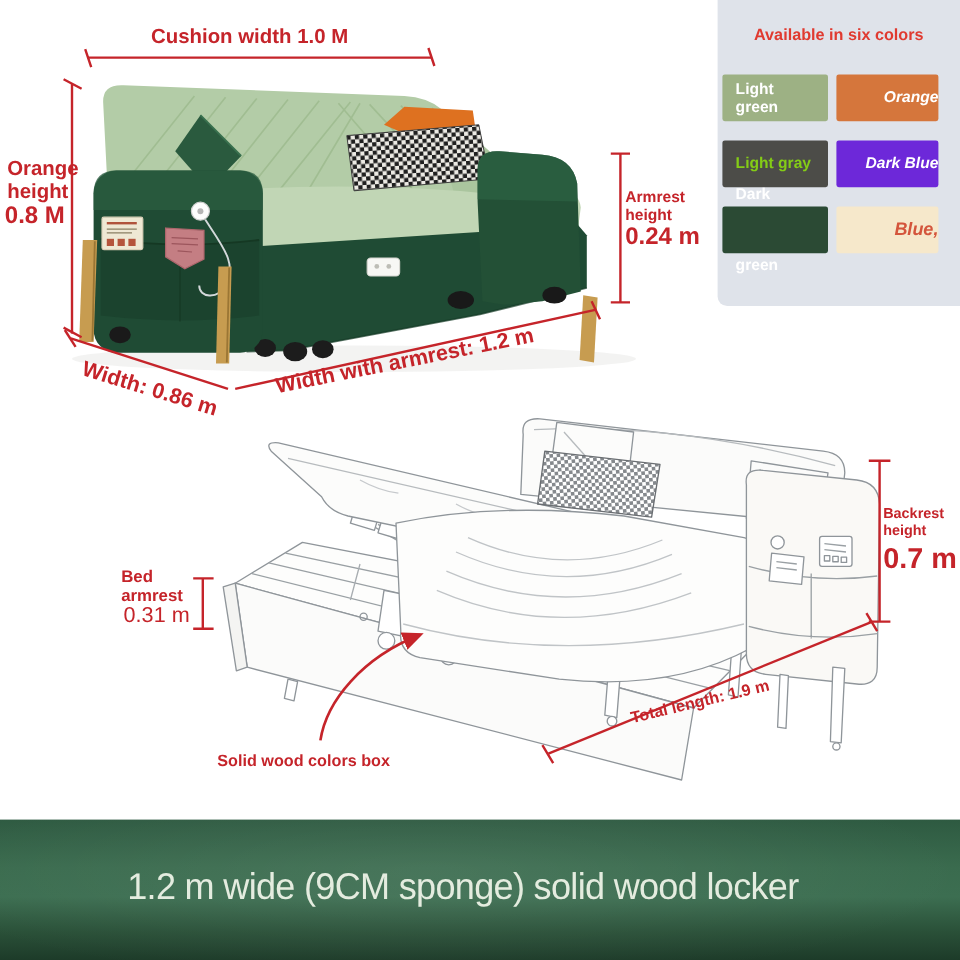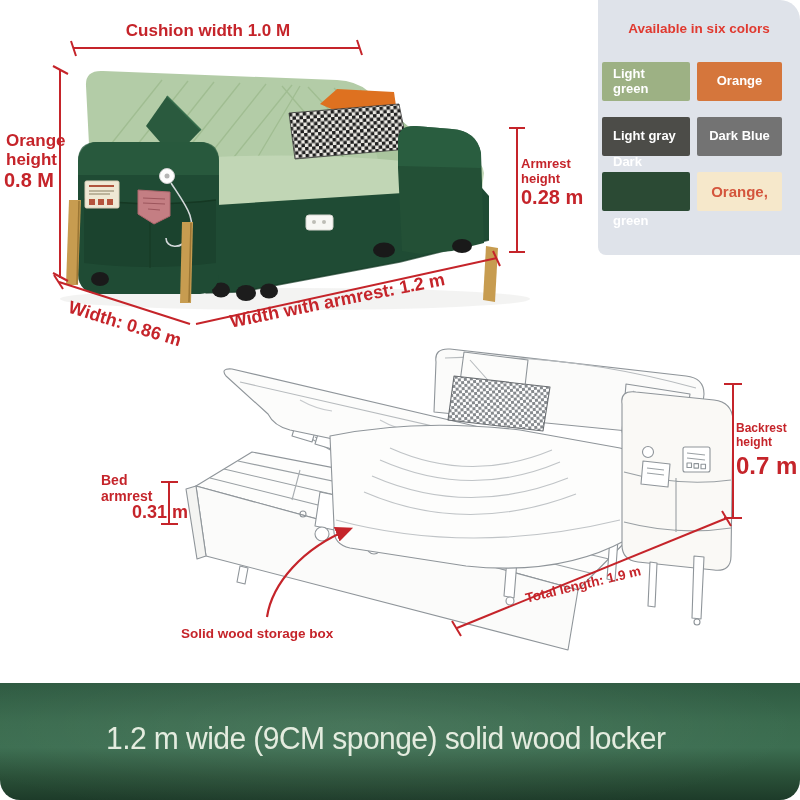--- a/index.html
+++ b/index.html
@@ -8,49 +8,49 @@
     --panel-bg:#dfe3ea;
     --banner-mid:#3a6b4e;
     --banner-dark:#1d3b29;
     --sofa-light:#b3cca7;
     --seat-light:#c1d6b5;
     --sofa-dark:#1f4b34;
     --gold:#c79c50;
   }
   html,body{margin:0;padding:0;background:#fff;}
   .stage{position:relative;width:800px;height:800px;background:#ffffff;overflow:hidden;
-         font-family:"Liberation Sans",sans-serif;border-radius:20px;}
+         font-family:"Liberation Sans",sans-serif;}
   svg.layer{position:absolute;left:0;top:0;pointer-events:none;}
   .dim{stroke:var(--red);}
   
   .lbl{position:absolute;color:var(--red);}
   .lbl-cushion{left:115px;top:21px;width:186px;text-align:center;font-size:17px;font-weight:700;}
   .lbl-totalh{left:6px;top:131px;width:58px;font-size:17px;font-weight:700;line-height:1.12;}
   .val-totalh{left:4px;top:169px;font-size:20px;font-weight:700;}
   .lbl-armh{left:521px;top:157px;width:64px;font-size:13px;font-weight:700;line-height:1.12;}
   .val-armh{left:521px;top:186px;font-size:20px;font-weight:700;}
   .lbl-width{left:72px;top:297px;font-size:18px;font-weight:600;transform:rotate(17deg);transform-origin:left top;white-space:nowrap;}
   .lbl-widtharm{left:228px;top:312px;font-size:18px;font-weight:600;transform:rotate(-11.3deg);transform-origin:left top;white-space:nowrap;}
   .lbl-bedh{left:101px;top:472px;width:50px;font-size:14px;font-weight:700;line-height:1.15;}
-  .val-bedh{left:103px;top:502px;font-size:18px;font-weight:700;margin-left:29px;}
+  .val-bedh{left:103px;top:502px;font-size:18px;font-weight:400;}
   .lbl-backh{left:736px;top:422px;width:62px;font-size:12px;font-weight:700;line-height:1.15;}
   .val-backh{left:736px;top:452px;font-size:24px;font-weight:700;}
   .lbl-totlen{left:524px;top:591px;font-size:13.5px;font-weight:600;transform:rotate(-13.5deg);transform-origin:left top;white-space:nowrap;}
   .lbl-storage{left:181px;top:626px;font-size:13.5px;font-weight:700;white-space:nowrap;}
   
   .panel{position:absolute;left:598px;top:0;width:202px;height:255px;background:var(--panel-bg);
          border-radius:0 0 0 8px;}
   .panel-title{position:absolute;top:21px;left:0;width:100%;text-align:center;
                font-size:13.5px;font-weight:700;color:var(--title-red);}
   .swatches{position:absolute;top:62px;left:4px;display:grid;
             grid-template-columns:88px 85px;column-gap:7px;row-gap:16px;}
   .swatch{height:39px;border-radius:2px;display:flex;flex-direction:column;justify-content:center;
           font-size:13px;font-weight:700;line-height:1.15;}
   .sw-left{align-items:flex-start;padding-left:11px;box-sizing:border-box;}
-  .sw-center{align-items:center;text-align:center;}
+  .sw-center{align-items:flex-end;text-align:center;font-style:italic;}
   .sw-large{font-size:15px;}
   
   .banner{position:absolute;left:0;top:683px;width:800px;height:117px;
           background:
             radial-gradient(90% 130% at 45% 38%, rgba(255,255,255,0.07), rgba(255,255,255,0) 62%),
             linear-gradient(180deg,#2e5a41 0%,var(--banner-mid) 34%,#3c6e51 55%,#2a5038 80%,var(--banner-dark) 100%);}
   .banner-text{position:absolute;left:106px;top:721px;font-size:31px;font-weight:400;
                color:#e4ecdf;letter-spacing:-0.6px;transform:scaleX(0.97);transform-origin:left;
                white-space:nowrap;}
 </style>
@@ -225,53 +225,53 @@
       <path d="M457,628 L727,518"></path>
       <path d="M452,621 L461,636 M722,511 L731,526"></path>
       <path d="M267,617 C272,584 302,548 350,529" stroke-width="2.2" marker-end="url(#arrh)"></path>
     </g>
   </svg>
 
   <div class="lbl lbl-cushion">Cushion width 1.0 M</div>
   <div class="lbl lbl-totalh">Orange height</div>
   <div class="lbl val-totalh">0.8 M</div>
   <div class="lbl lbl-armh">Armrest height</div>
-  <div class="lbl val-armh">0.28 m</div>
+  <div class="lbl val-armh">0.24 m</div>
   <div class="lbl lbl-width">Width: 0.86 m</div>
   <div class="lbl lbl-widtharm">Width with armrest: 1.2 m</div>
 
   <div class="lbl lbl-bedh">Bed armrest</div>
   <div class="lbl val-bedh">0.31 m</div>
   <div class="lbl lbl-backh">Backrest height</div>
   <div class="lbl val-backh">0.7 m</div>
   <div class="lbl lbl-totlen">Total length: 1.9 m</div>
-  <div class="lbl lbl-storage">Solid wood storage box</div>
+  <div class="lbl lbl-storage">Solid wood colors box</div>
 
   <div class="panel">
     <div class="panel-title">Available in six colors</div>
     <div class="swatches">
         <div class="swatch sw-left" style="background: rgb(157, 177, 132); color: rgb(255, 255, 255);">
           <div>Light</div>
           <div>green</div>
         </div>
         <div class="swatch sw-center" style="background: rgb(213, 118, 60); color: rgb(255, 255, 255);">
           <div>Orange</div>
         </div>
-        <div class="swatch sw-left" style="background: rgb(76, 76, 72); color: #ffffff;">
+        <div class="swatch sw-left" style="background: rgb(76, 76, 72); color: #84cc16;">
           <div>Light gray</div>
         </div>
-        <div class="swatch sw-center" style="background: #737373; color: rgb(255, 255, 255);">
+        <div class="swatch sw-center" style="background: #6d28d9; color: rgb(255, 255, 255);">
           <div>Dark Blue</div>
         </div>
         <div class="swatch sw-left" style="background: rgb(43, 74, 52); color: rgb(255, 255, 255); gap: 44px;">
           <div>Dark</div>
           <div>green</div>
         </div>
         <div class="swatch sw-center sw-large" style="background: rgb(246, 232, 203); color: rgb(212, 85, 60);">
-          <div>Orange,</div>
+          <div>Blue,</div>
         </div>
       </div>
   </div>
 
   <div class="banner"></div>
   <div class="banner-text">1.2 m wide (9CM sponge) solid wood locker</div>
 
 </div>
 
 </body></html>

